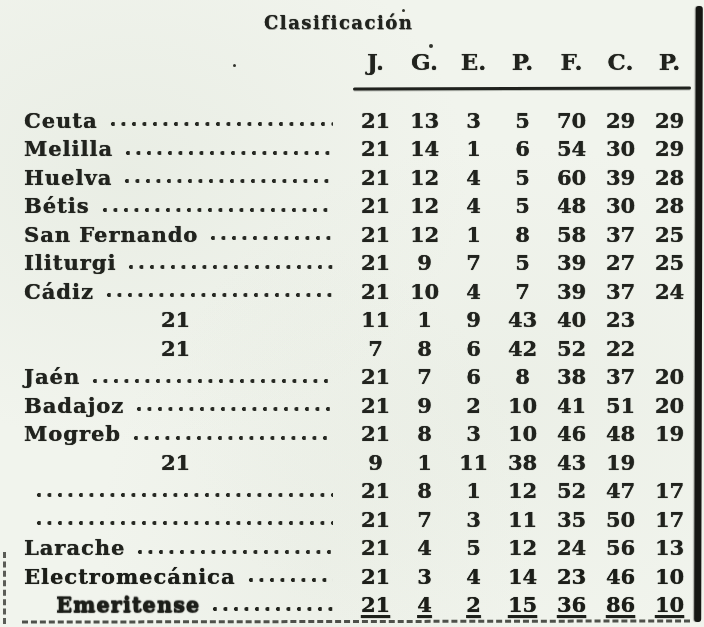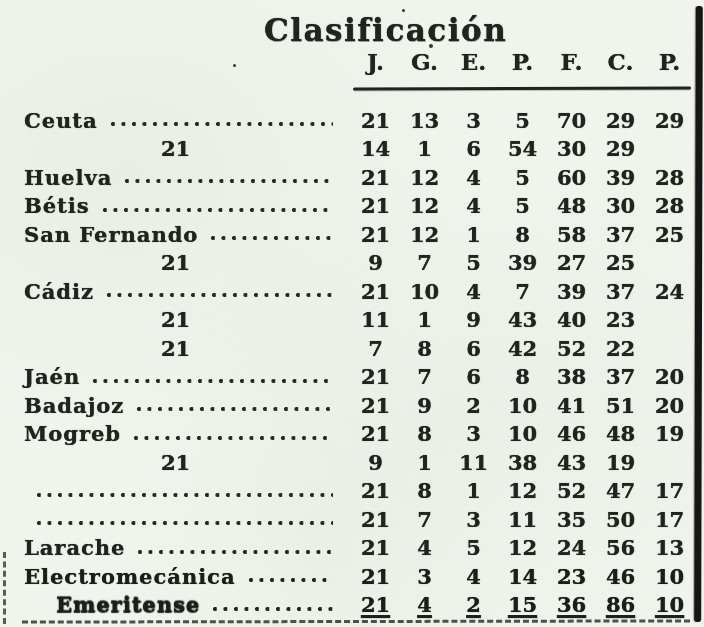--- a/index.html
+++ b/index.html
@@ -7,21 +7,21 @@
     position:relative;width:704px;height:627px;overflow:hidden;
     font-family:"DejaVu Serif", serif;color:#21231e;
     background:
       radial-gradient(ellipse at 18% 28%, rgba(205,214,198,.22), transparent 42%),
       radial-gradient(ellipse at 72% 64%, rgba(210,218,203,.18), transparent 46%),
       radial-gradient(ellipse at 45% 90%, rgba(208,215,200,.15), transparent 40%),
       #f1f4ed;
   }
   .title{
     position:absolute;left:264px;top:12px;
-    font-size:31px;font-weight:bold;letter-spacing:1.5px;
+    font-size:18px;font-weight:bold;letter-spacing:1.5px;
     text-shadow:0 0 .8px rgba(25,27,22,.9), .5px .5px 0 rgba(25,27,22,.35);
     white-space:nowrap;
   }
   .headers{
     position:absolute;left:351px;top:48px;
     display:grid;grid-template-columns:repeat(7,49px);
     font-size:23px;font-weight:bold;
   }
   .headers span{text-align:center;text-shadow:0 0 .7px rgba(25,27,22,.9);}
   .header-rule{
@@ -106,20 +106,24 @@
     <span class="num">21</span>
     <span class="num">13</span>
     <span class="num">3</span>
     <span class="num">5</span>
     <span class="num">70</span>
     <span class="num">29</span>
     <span class="num">29</span>
   </div>
 
   <div class="row">
+    <div class="name-cell">
+      <span class="team">Melilla</span>
+      <span class="leader"></span>
+    </div>
     <span class="num">21</span>
     <span class="num">14</span>
     <span class="num">1</span>
     <span class="num">6</span>
     <span class="num">54</span>
     <span class="num">30</span>
     <span class="num">29</span>
   </div>
 
   <div class="row">
@@ -158,20 +162,24 @@
     <span class="num">21</span>
     <span class="num">12</span>
     <span class="num">1</span>
     <span class="num">8</span>
     <span class="num">58</span>
     <span class="num">37</span>
     <span class="num">25</span>
   </div>
 
   <div class="row">
+    <div class="name-cell">
+      <span class="team">Iliturgi</span>
+      <span class="leader"></span>
+    </div>
     <span class="num">21</span>
     <span class="num">9</span>
     <span class="num">7</span>
     <span class="num">5</span>
     <span class="num">39</span>
     <span class="num">27</span>
     <span class="num">25</span>
   </div>
 
   <div class="row">

